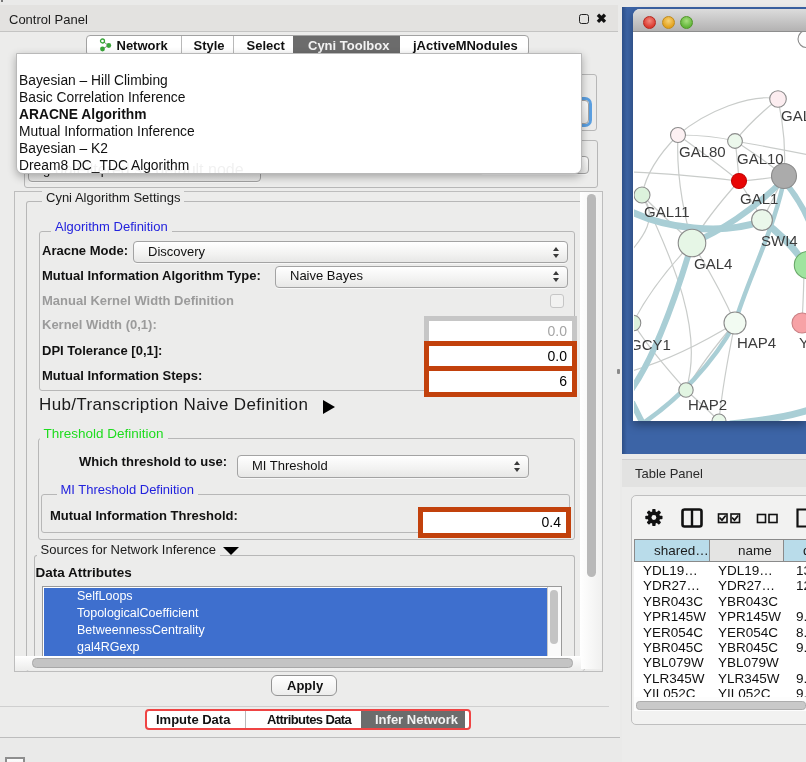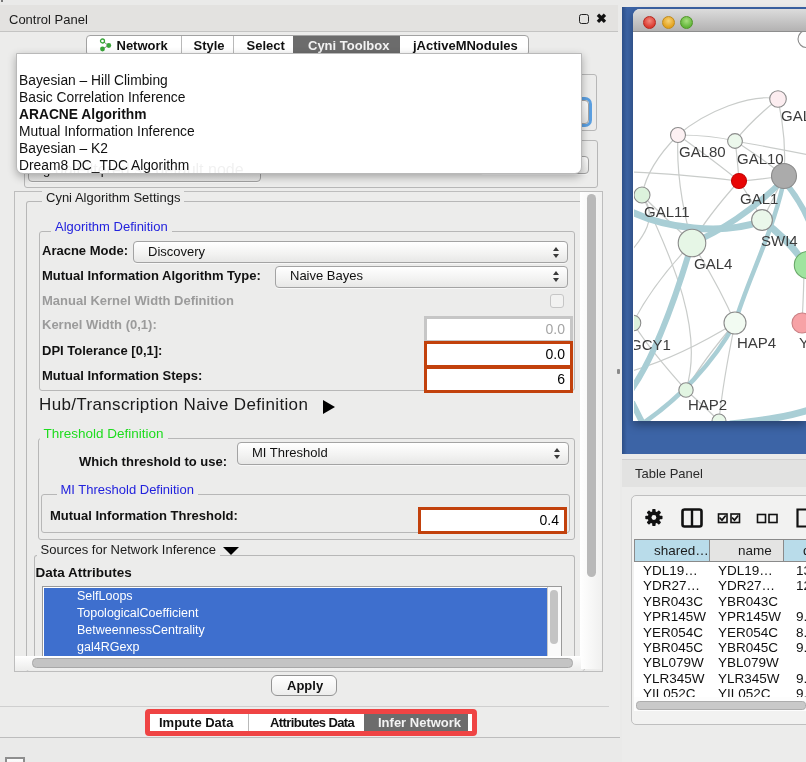--- a/index.html
+++ b/index.html
@@ -5,21 +5,21 @@
 html,body{margin:0;padding:0;}
 body{width:806px;height:762px;position:relative;overflow:hidden;background:#eaeae9;font-family:"Liberation Sans",sans-serif;}
 .abs{position:absolute;}
 .b{font-weight:bold;}
 .lbl{font-size:13px;color:#111;white-space:nowrap;}
 .combo{position:absolute;border:1px solid #a3a3a3;border-radius:4px;background:linear-gradient(#ffffff,#f2f2f1 60%,#e7e7e6);box-shadow:0 1px 0 rgba(255,255,255,.6);}
 .combo .ct{position:absolute;left:14px;top:1.5px;font-size:13px;color:#111;}
 .stepper{position:absolute;right:7px;top:3.5px;width:7px;height:13px;}
 .stepper:before{content:"";position:absolute;left:0;top:1px;border-left:3.5px solid transparent;border-right:3.5px solid transparent;border-bottom:4.5px solid #3a3a3a;}
 .stepper:after{content:"";position:absolute;left:0;bottom:1px;border-left:3.5px solid transparent;border-right:3.5px solid transparent;border-top:4.5px solid #3a3a3a;}
-.field{position:absolute;background:#fff;border:3px solid #c2410c;font-size:14px;color:#000;text-align:right;}
+.field{position:absolute;background:#fff;border:5px solid #c2410c;font-size:14px;color:#000;text-align:right;}
 .field span{position:absolute;right:5px;top:2.5px;}
 .fieldset{position:absolute;border:1px solid #b7b7b7;border-radius:3px;}
 .flabel{position:absolute;background:#ececeb;padding:0 4px;font-size:13px;white-space:nowrap;}
 </style>
 </head>
 <body>
 
 <div class="abs" style="left:1px;top:0;width:2px;height:2px;background:#777;"></div>
 
 <div class="abs" style="left:0;top:5px;width:618px;height:26px;background:#e3e2e0;border-bottom:1px solid #c4c4c3;"></div>
@@ -93,21 +93,21 @@
     <span>6</span>
   </div>
 
 <div class="abs" style="left:39px;top:394.5px;font-size:17px;letter-spacing:0.35px;color:#1a1a1a;white-space:nowrap;">Hub/Transcription Naive Definition</div>
 <div class="abs" style="left:322.5px;top:399.5px;width:0;height:0;border-top:7px solid transparent;border-bottom:7px solid transparent;border-left:12px solid #000;"></div>
 
 <div class="fieldset" style="left:38px;top:437.5px;width:535px;height:100px;"></div>
 <div class="flabel" style="left:39.5px;top:425.5px;color:#1edc1e;font-size:13.5px;">Threshold Definition</div>
 
 <div class="abs lbl b" style="left:79px;top:453.5px;">Which threshold to use:</div>
-<div class="combo" style="left:237px;top:442px;width:290px;height:21px;padding-left:40px;">
+<div class="combo" style="left:237px;top:455px;width:290px;height:21px;">
     <span class="ct">MI Threshold</span>
     <span class="stepper"></span>
   </div>
 
 <div class="fieldset" style="left:41px;top:494px;width:527px;height:37px;"></div>
 <div class="flabel" style="left:56.5px;top:482px;color:#2222dd;">MI Threshold Definition</div>
 <div class="abs lbl b" style="left:50px;top:507.5px;">Mutual Information Threshold:</div>
 <div class="field" style="left:418px;top:506.5px;width:143px;height:21px;">
     <span>0.4</span>
   </div>
@@ -126,21 +126,21 @@
 
 <div class="abs" style="left:580px;top:192px;width:22px;height:477px;background:linear-gradient(90deg,#ffffff,#f0f0ef);"></div>
 <div class="abs" style="left:586.5px;top:194px;width:9.5px;height:383px;border-radius:4.5px;background:#b9b9b9;"></div>
 <div class="abs" style="left:14.5px;top:656px;width:566px;height:14px;background:linear-gradient(#ffffff,#ededec);"></div>
 <div class="abs" style="left:32px;top:658px;width:539px;height:8px;border-radius:4.5px;background:#c4c4c4;border:1px solid #a8a8a8;"></div>
 
 <div class="abs" style="left:271px;top:675px;width:64px;height:18.5px;border:1px solid #949494;border-radius:6px;background:linear-gradient(#ffffff,#ededec);"></div>
 <div class="abs lbl b" style="left:287px;top:678px;">Apply</div>
 
 <div class="abs" style="left:0;top:706px;width:609px;height:1px;background:#cfcfcf;"></div>
-<div class="abs" style="left:145px;top:709px;width:322px;height:16.5px;background:#fff;border:5px solid #ef4444;border-radius:4px;overflow:hidden;">
+<div class="abs" style="left:145px;top:709px;width:322px;height:16.5px;background:#fff;border:2px solid #ef4444;border-radius:4px;overflow:hidden;">
   <div class="abs" style="left:97.5px;top:0;width:1px;height:17px;background:#b9b9b9;"></div>
   <div class="abs" style="left:214.4px;top:0;width:104px;height:17px;background:#6c6c6c;"></div>
   <div class="abs lbl b" style="left:9px;top:1px;">Impute Data</div>
   <div class="abs lbl b" style="left:120px;top:1px;letter-spacing:-0.6px;">Attributes Data</div>
   <div class="abs lbl b" style="left:228px;top:1px;color:#f3f3f3;">Infer Network</div>
 </div>
 
 <div class="abs" style="left:5px;top:757px;width:16px;height:10px;border:2px solid #8e8e8e;background:linear-gradient(#fdfdfd,#ebebeb);"></div>
 
 <div class="abs" style="left:616.5px;top:369px;width:3.5px;height:5px;background:#8a8a8a;border-radius:1px;"></div>

